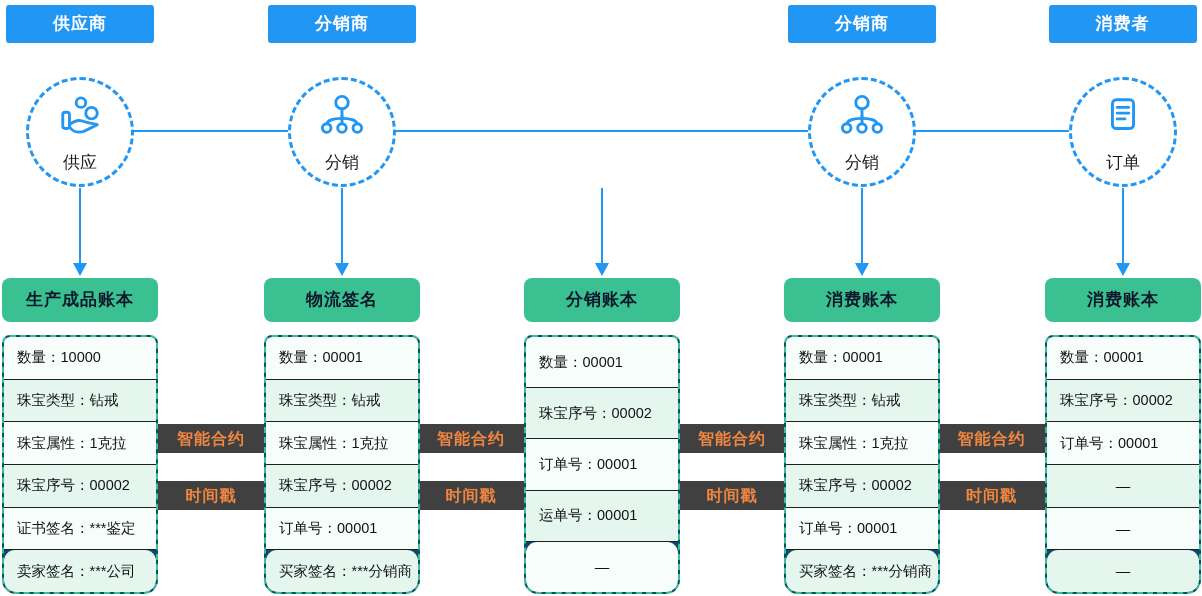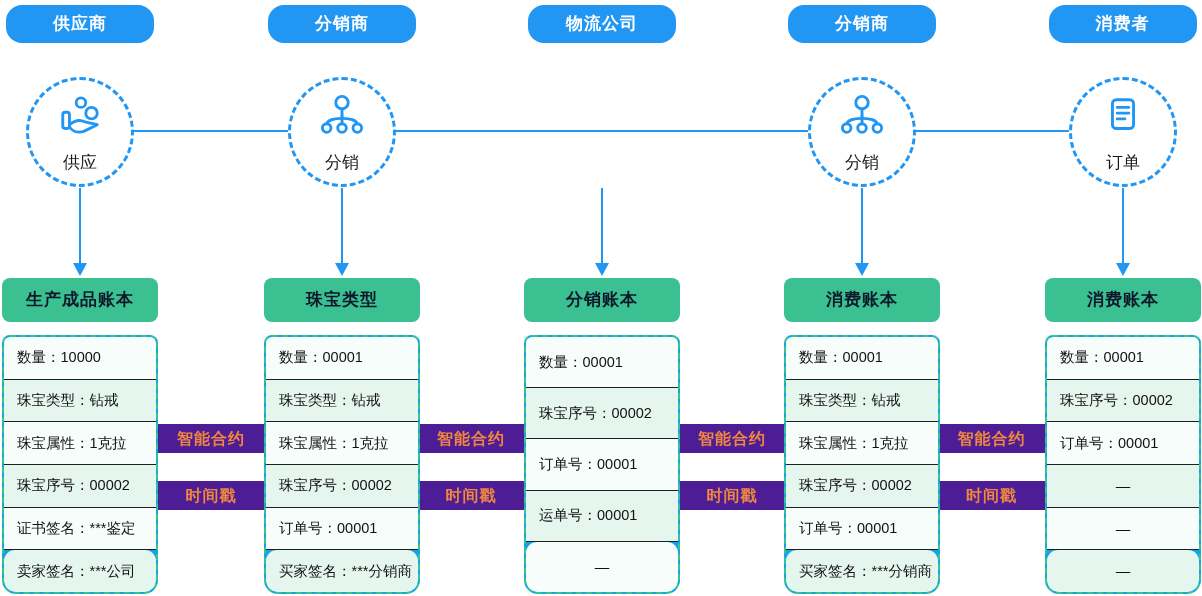--- a/index.html
+++ b/index.html
@@ -2,21 +2,21 @@
 <html><head>
 <meta charset="utf-8">
 <style>
   html,body{margin:0;padding:0;background:#fff;}
   #stage{
     position:relative;width:1202px;height:596px;background:#fff;overflow:hidden;
     font-family:"Liberation Sans","DejaVu Sans",sans-serif;
   }
   .col{position:absolute;top:0;height:596px;width:160px;}
   .role-header{
-    width:148px;height:38px;margin:5px auto 0;background:#2196f3;border-radius:16px;
+    width:148px;height:38px;margin:5px auto 0;background:#2196f3;border-radius:3px;
     color:#fff;font-size:17px;font-weight:600;text-align:center;line-height:38px;letter-spacing:1px;
   }
   .h-line{position:absolute;top:130px;left:80px;width:1043px;height:2px;background:#2196f3;z-index:1;}
   .circle{
     position:absolute;top:77px;left:26px;width:102px;height:102px;background:#fff;
     border:3px dashed #2196f3;border-radius:50%;z-index:2;
     display:flex;flex-direction:column;align-items:center;justify-content:center;gap:13px;padding-top:2px;box-sizing:content-box;
   }
   .circle svg{display:block;}
   .stage-label{font-size:17px;color:#1a1a1a;line-height:20px;}
@@ -24,34 +24,34 @@
   .arrow-head{
     position:absolute;top:263px;left:calc(50% - 7px);width:0;height:0;
     border-left:7px solid transparent;border-right:7px solid transparent;border-top:13px solid #2196f3;
   }
   .ledger-header{
     position:absolute;top:278px;left:2px;width:156px;height:44px;background:#3bc092;border-radius:8px;
     color:#0f172a;font-size:17px;font-weight:600;text-align:center;line-height:44px;letter-spacing:1px;box-sizing:border-box;
   }
   .ledger-table{
     position:absolute;top:335px;left:2px;width:156px;height:259px;box-sizing:border-box;
-    border:2px dashed #3bc092;border-radius:8px 8px 14px 14px;background:#0ea5e9;
+    border:2px dashed #3bc092;border-radius:8px 8px 14px 14px;background:#0c4a6e;
     display:flex;flex-direction:column;overflow:hidden;z-index:2;
   }
   .row{
     flex:1;display:flex;align-items:center;padding-left:13px;
     font-size:14.5px;color:#111;white-space:nowrap;overflow:hidden;
     border-bottom:1px solid #1f1f1f;
   }
   .row:last-child{border-bottom:none;border-radius:11px;}
   .row:nth-child(odd){background:#f7fdfb;}
   .row:nth-child(even){background:#e5f6ef;}
   .row.dash{justify-content:center;padding-left:0;}
   .strip{
-    position:absolute;height:29px;background:#4c1d95;color:#f0863f;
+    position:absolute;height:29px;background:#404040;color:#f0863f;
     font-size:16px;font-weight:bold;text-align:center;line-height:29px;z-index:0;letter-spacing:1px;
   }
 </style>
 </head>
 <body>
 
 <div id="stage">
 
   <div class="h-line"></div>
 
@@ -97,33 +97,32 @@
         <path d="M8 31 C 10 23.5 38 23.5 40 31"></path>
         <path d="M24 23 V 31"></path>
         <circle cx="8" cy="35.5" r="4.5"></circle>
         <circle cx="24" cy="35.5" r="4.5"></circle>
         <circle cx="40" cy="35.5" r="4.5"></circle>
       </svg>
       <div class="stage-label">分销</div>
     </div>
     <div class="v-line"></div>
     <div class="arrow-head"></div>
-    <div class="ledger-header">珠宝类型</div>
+    <div class="ledger-header">物流签名</div>
     <div class="ledger-table">
       <div class="row">数量：00001</div>
       <div class="row">珠宝类型：钻戒</div>
       <div class="row">珠宝属性：1克拉</div>
       <div class="row">珠宝序号：00002</div>
       <div class="row">订单号：00001</div>
       <div class="row">买家签名：***分销商</div>
     </div>
   </div>
 
   <div class="col" style="left:522px;">
-    <div class="role-header">物流公司</div>
     <div class="v-line"></div>
     <div class="arrow-head"></div>
     <div class="ledger-header">分销账本</div>
     <div class="ledger-table">
       <div class="row">数量：00001</div>
       <div class="row">珠宝序号：00002</div>
       <div class="row">订单号：00001</div>
       <div class="row">运单号：00001</div>
       <div class="row dash">—</div>
     </div>

